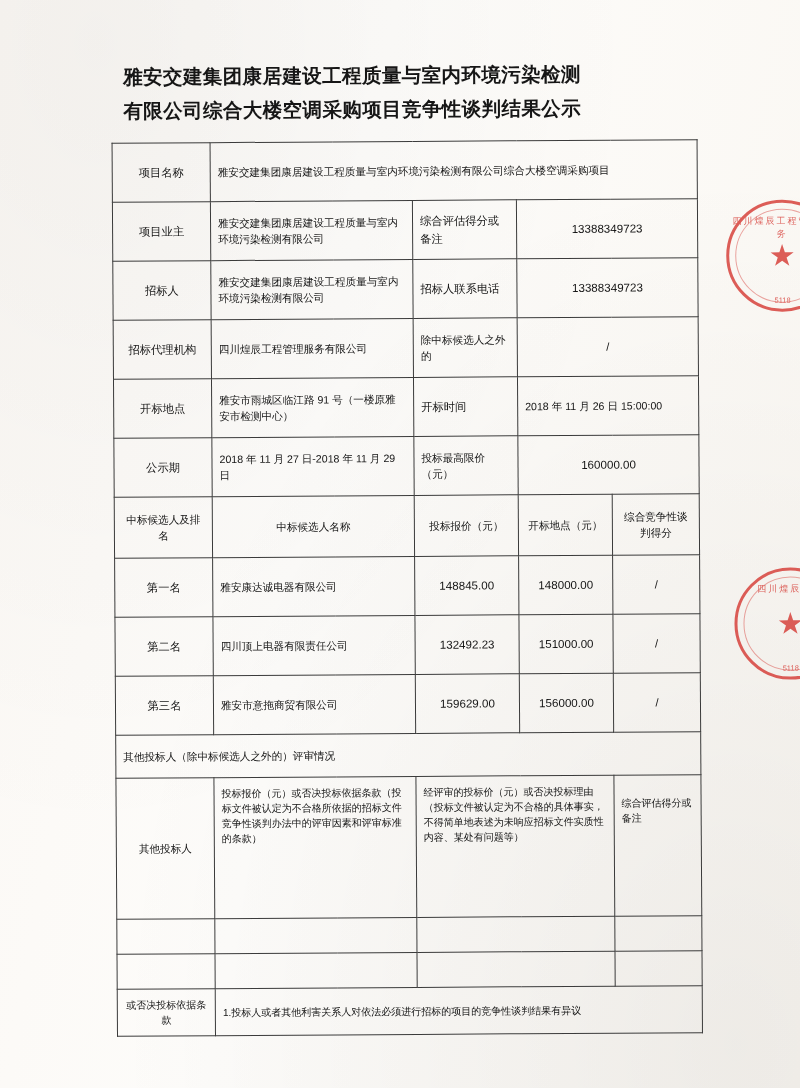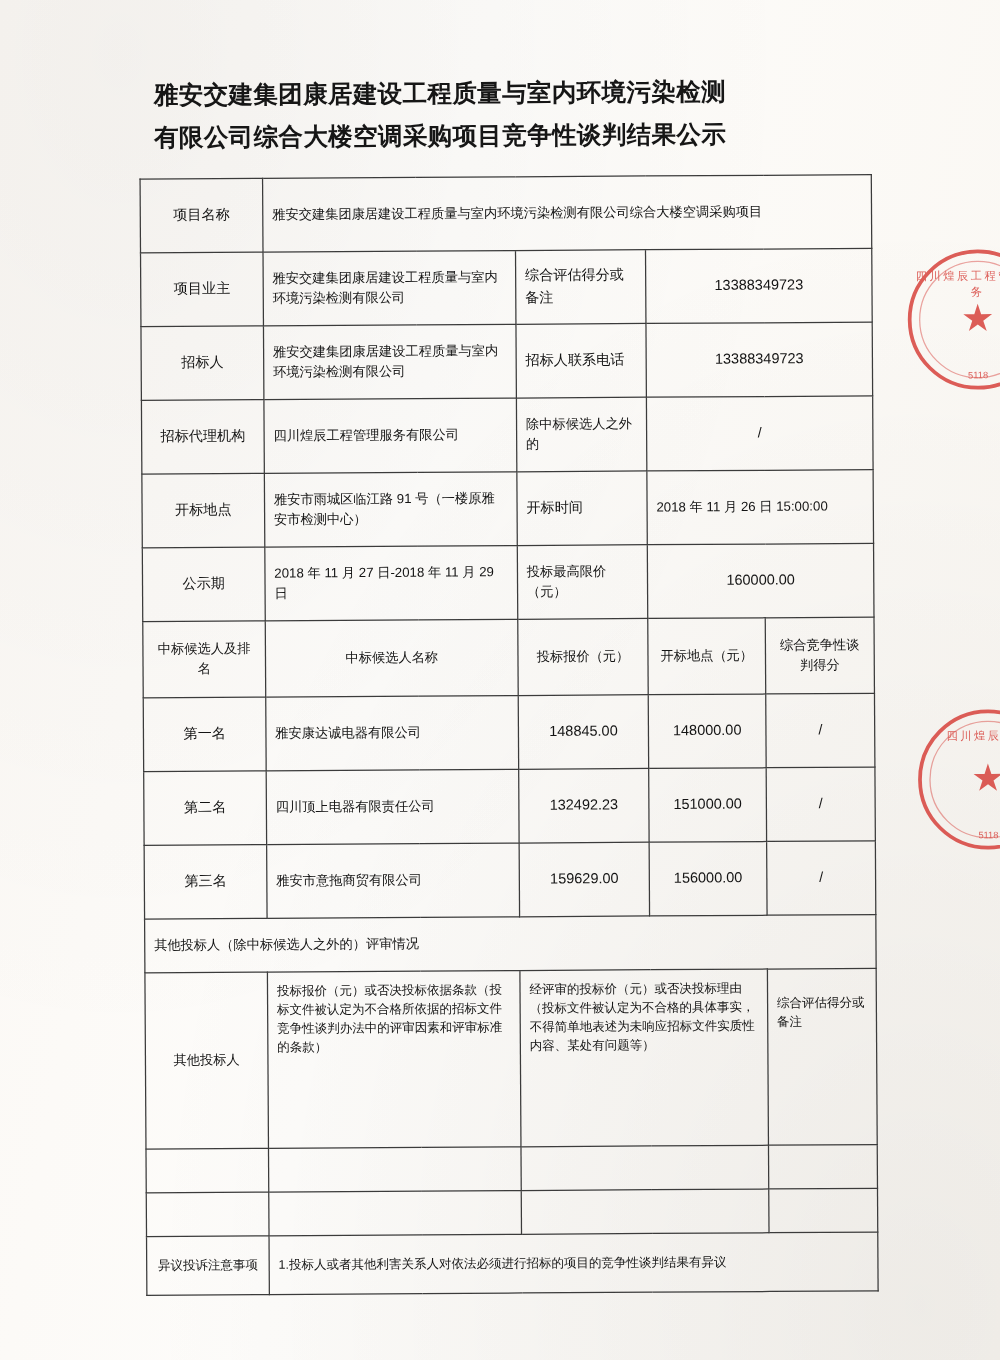--- a/index.html
+++ b/index.html
@@ -243,21 +243,21 @@
           <td></td>
         </tr>
         <tr>
           <td style="height:22px"></td>
           <td colspan="2"></td>
           <td colspan="2"></td>
           <td></td>
         </tr>
 
         <tr>
-          <td class="c-center tiny" style="height:34px">异议投诉注意事项</td>
+          <td class="c-center tiny" style="height:34px">或否决投标依据条款</td>
           <td class="c-left tiny" colspan="5">1.投标人或者其他利害关系人对依法必须进行招标的项目的竞争性谈判结果有异议</td>
         </tr>
       </tbody>
     </table>
 
     <div class="seal seal-1">
       <div class="seal-arc"></div>
       <div class="seal-top">四川煌辰工程管理服务</div>
       <div class="seal-star">★</div>
       <div class="seal-code">5118</div>

